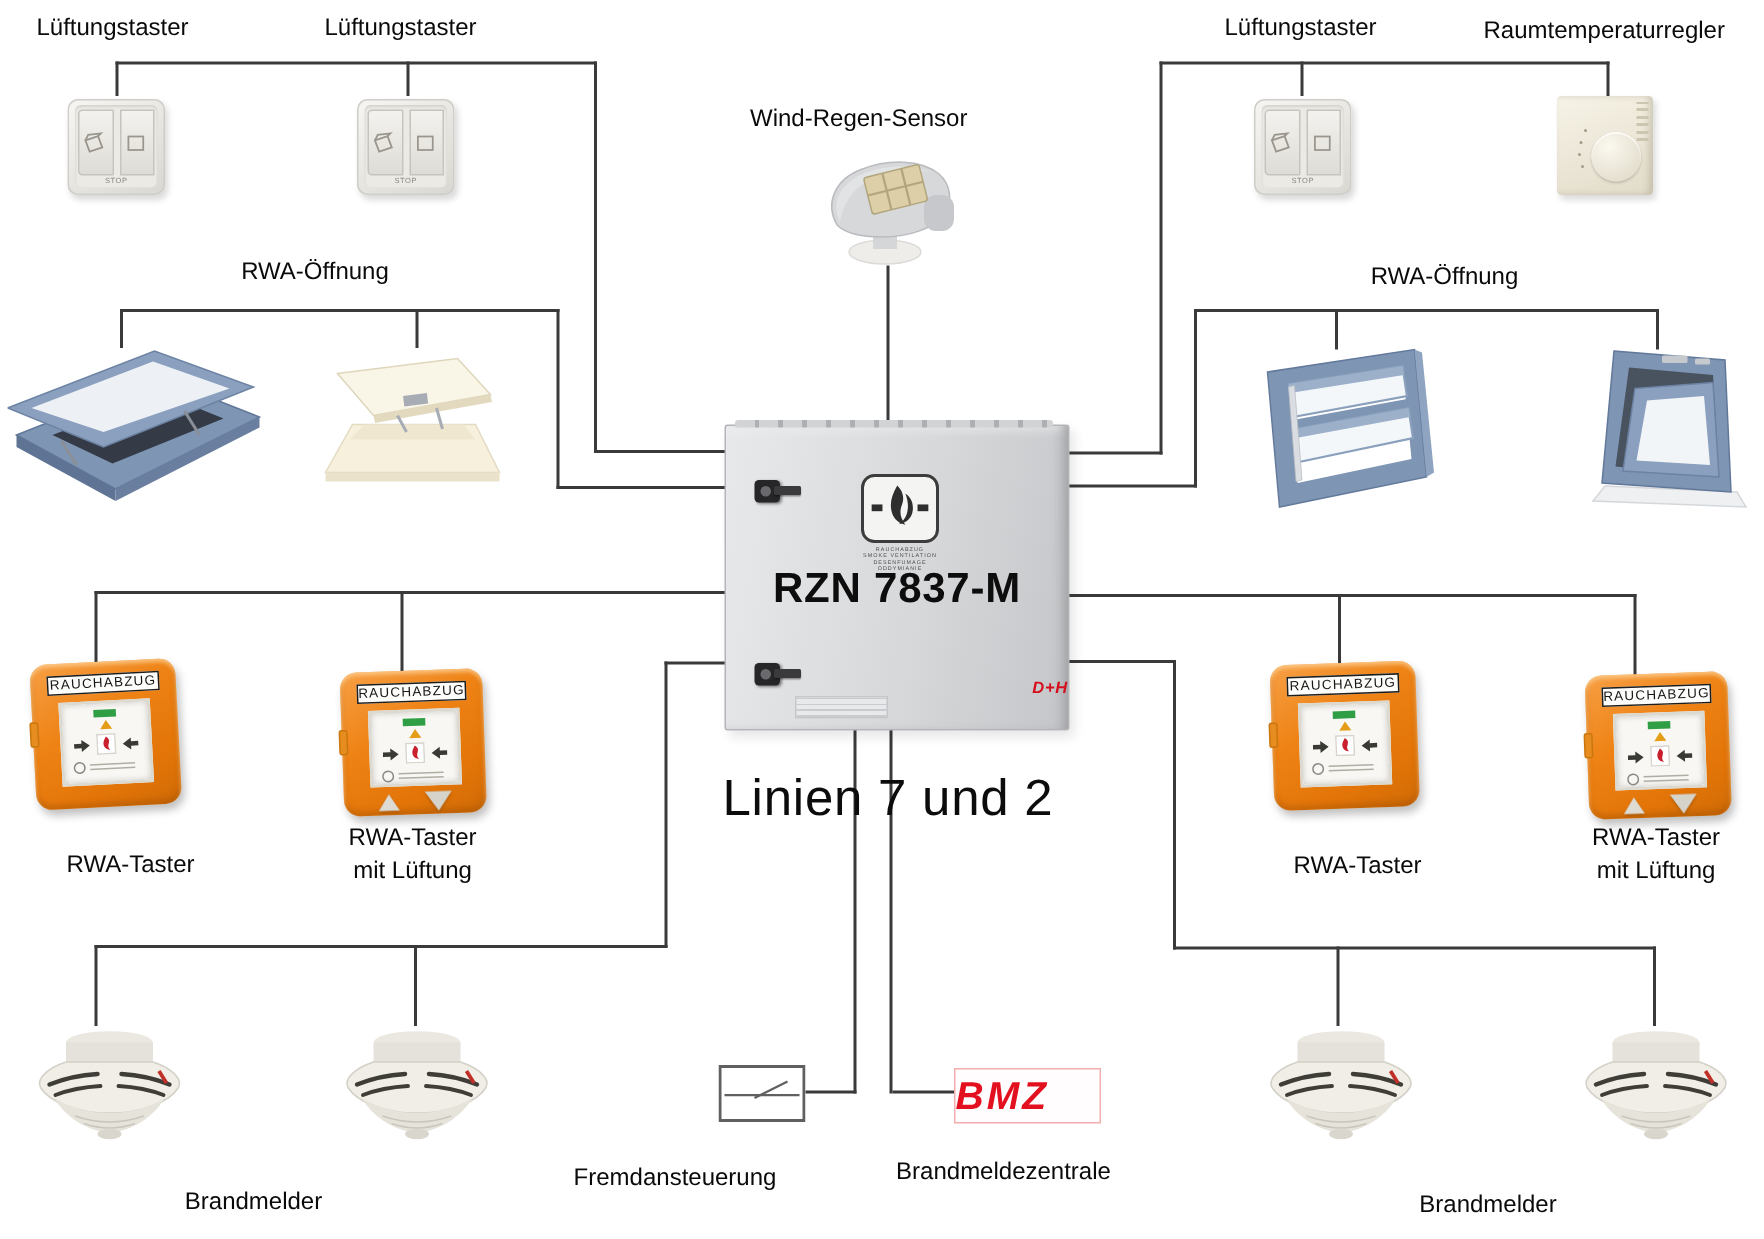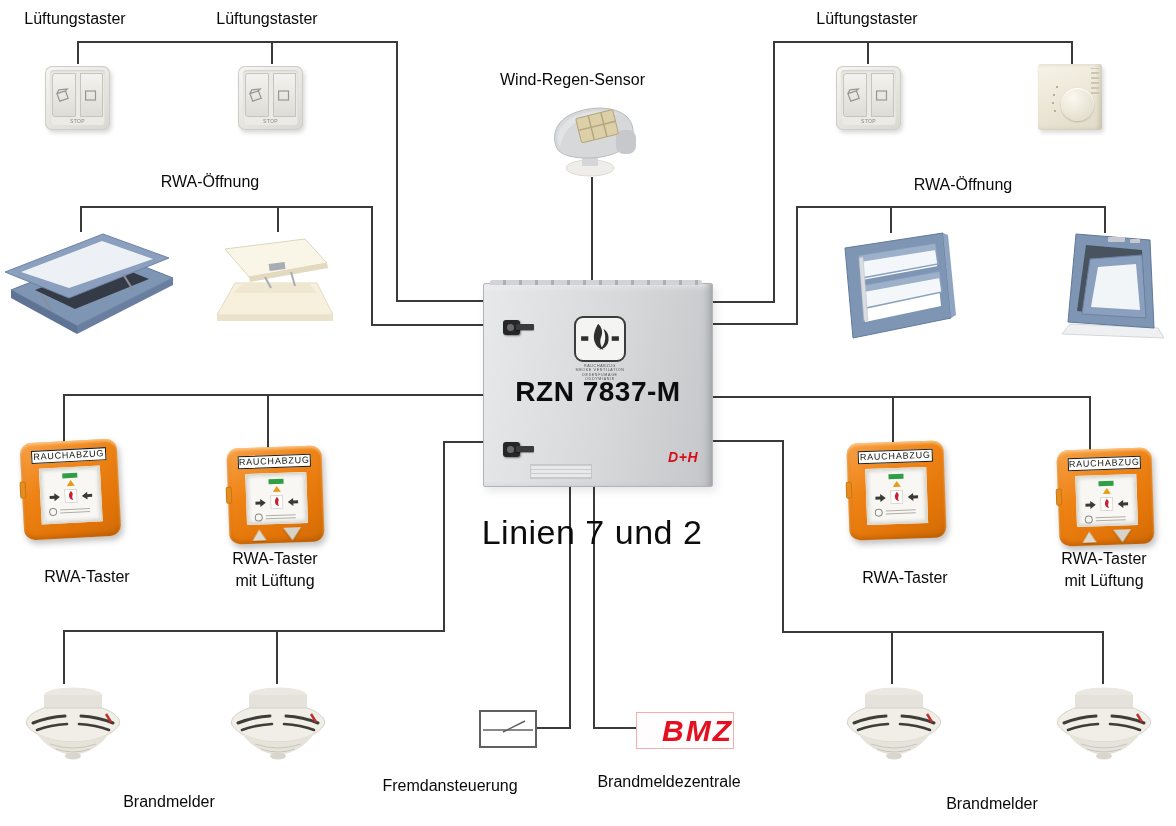--- a/index.html
+++ b/index.html
@@ -43,21 +43,21 @@
            box-shadow:1px 1px 2px rgba(0,0,0,.45); }
   .latch::before { content:""; position:absolute; left:4px; top:4px; width:7px; height:7px; border-radius:50%; background:#6a6a6e; }
   .latch::after  { content:""; position:absolute; left:13px; top:4px; width:18px; height:6px; background:#3a3a3d;
                    border-radius:1px; box-shadow:0 1px 1px rgba(0,0,0,.4); }
   .pict { position:absolute; left:90px; top:32px; width:52px; height:46px; background:#f4f4f3;
           border:2.5px solid #3c3c3c; border-radius:9px; display:flex; align-items:center; justify-content:center; }
   .pict-cap { position:absolute; left:59px; top:80px; width:114px; text-align:center;
               font-size:3.6px; line-height:4.4px; color:#4e4e4e; letter-spacing:.7px; }
   .unit-model { position:absolute; left:0; right:0; top:92px; text-align:center; font-size:28px; font-weight:bold;
                 color:#0d0d0d; letter-spacing:.5px; }
-  .unit-brand { position:absolute; right:14px; bottom:21px; color:#d50f1c; font-size:14px; font-weight:bold;
+  .unit-brand { position:absolute; right:0; bottom:21px; color:#d50f1c; font-size:11px; font-weight:bold;
                 font-style:italic; letter-spacing:.5px; }
   .unit-sticker { position:absolute; left:46px; bottom:7px; width:62px; height:15px; background:#eaebed;
                   border:1px solid #c4c5c8; opacity:.9;
                   background-image:repeating-linear-gradient(0deg,#c9cacd 0 1px, transparent 1px 4px); }
 
   
   .rwab { position:absolute; width:97px; height:97px; border-radius:11px;
           background:linear-gradient(150deg,#f7a045 0%,#ee8214 40%,#e37508 75%,#cf6a06 100%);
           box-shadow:2px 4px 6px rgba(0,0,0,.25), inset 0 2px 3px rgba(255,210,150,.8), inset 0 -3px 4px rgba(140,70,0,.35); }
   .rw-strip { position:absolute; top:8px; left:11px; right:11px; height:13px; background:#fdfdfb; border:1px solid #1d1d1d;
@@ -75,22 +75,22 @@
   .rw-latch { position:absolute; left:-2px; top:38px; width:6px; height:17px; background:#e78c1e;
               border:1px solid #c9770e; border-radius:2px; }
   .rw-vents { position:absolute; bottom:2px; left:0; right:0; display:flex; justify-content:center; gap:17px; align-items:flex-end; }
   .rw-up { width:0; height:0; border-left:7px solid transparent; border-right:7px solid transparent;
            border-bottom:11px solid #dedbd3; filter:drop-shadow(0 1px 1px rgba(120,60,0,.5)); margin-bottom:1px; }
   .rw-dn { width:0; height:0; border-left:9px solid transparent; border-right:9px solid transparent;
            border-top:13px solid #d6d3ca; filter:drop-shadow(0 1px 1px rgba(120,60,0,.5)); }
 
   
   .bmz { position:absolute; left:636px; top:712px; width:98px; height:37px; border:1.5px solid #f3aeae; background:#fffdfd;
-         color:#e3111f; font-size:30px; font-style:italic; font-weight:bold; letter-spacing:2px;
-         display:flex; align-items:center; justify-content:flex-end; }
+         color:#e3111f; font-size:26px; font-style:italic; font-weight:bold; letter-spacing:2px;
+         display:flex; align-items:center; justify-content:flex-start; }
   .twoline { line-height:22px; }
 </style>
 </head>
 <body>
 
 <div id="stage">
 
   <div class="wire" style="left:77px;top:41px;width:321px;height:2px"></div>
   <div class="wire" style="left:77px;top:41px;width:2px;height:23px"></div>
   <div class="wire" style="left:271px;top:41px;width:2px;height:23px"></div>
@@ -139,20 +139,21 @@
 
   <div class="wire" style="left:569px;top:486px;width:2px;height:243px"></div>
   <div class="wire" style="left:537px;top:727px;width:34px;height:2px"></div>
   <div class="wire" style="left:593px;top:486px;width:2px;height:243px"></div>
   <div class="wire" style="left:595px;top:727px;width:42px;height:2px"></div>
 
   <div class="lbl" style="left:5px;top:8px;width:140px">Lüftungstaster</div>
   <div class="lbl" style="left:197px;top:8px;width:140px">Lüftungstaster</div>
   <div class="lbl" style="left:490px;top:69px;width:165px">Wind-Regen-Sensor</div>
   <div class="lbl" style="left:797px;top:8px;width:140px">Lüftungstaster</div>
+  <div class="lbl" style="left:967px;top:10px;width:205px">Raumtemperaturregler</div>
   <div class="lbl" style="left:140px;top:171px;width:140px">RWA-Öffnung</div>
   <div class="lbl" style="left:893px;top:174px;width:140px">RWA-Öffnung</div>
   <div class="heading" style="left:432px;top:513px;width:320px">Linien 7 und 2</div>
   <div class="lbl" style="left:17px;top:566px;width:140px">RWA-Taster</div>
   <div class="lbl twoline" style="left:205px;top:548px;width:140px">
     <div>RWA-Taster</div>
     <div>mit Lüftung</div>
   </div>
   <div class="lbl" style="left:835px;top:567px;width:140px">RWA-Taster</div>
   <div class="lbl twoline" style="left:1034px;top:548px;width:140px">

